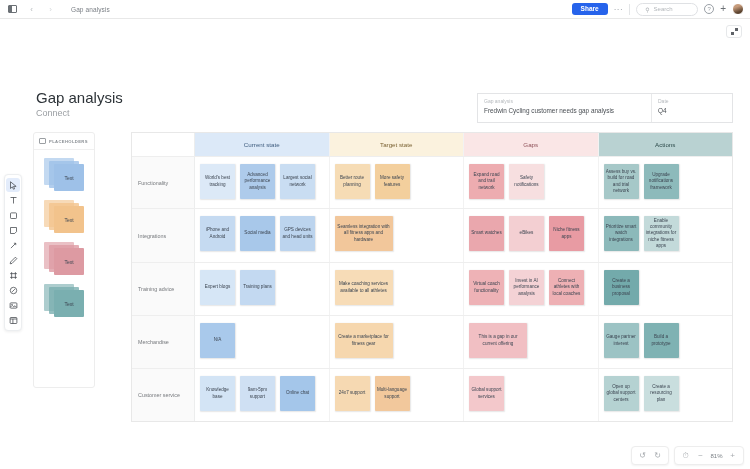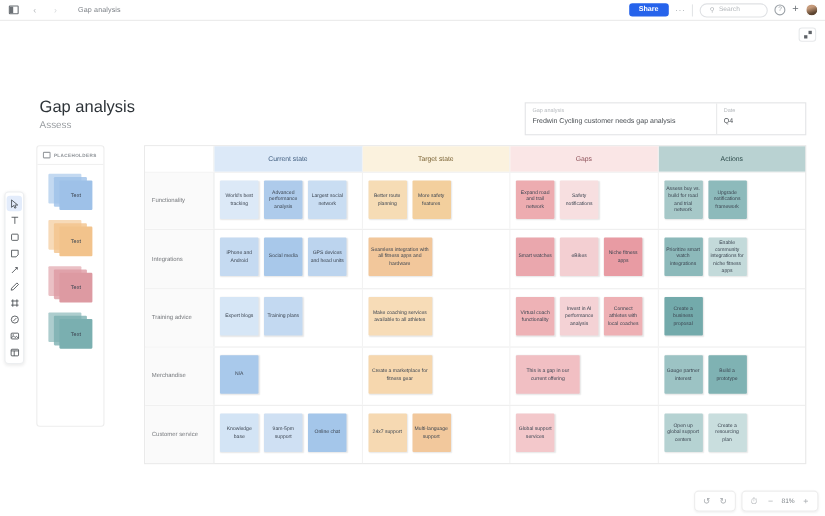--- a/index.html
+++ b/index.html
@@ -215,21 +215,21 @@
 
   <div class="fullscreen-btn">
     <span class="fs-glyph">
         <span class="a"></span>
         <span class="b"></span>
       </span>
   </div>
 
   <div style="position:absolute;left:36px;top:70px;">
     <div style="font-size:15px;color:#2d3338;">Gap analysis</div>
-    <div style="font-size:9px;color:#9a9ea2;margin-top:2px;">Assess</div>
+    <div style="font-size:9px;color:#9a9ea2;margin-top:2px;">Connect</div>
   </div>
 
   <div style="position:absolute;left:477px;top:74px;width:256px;height:30px;border:1px solid #e3e4e6;display:flex;">
     <div style="flex:1;padding:4px 6px;border-right:1px solid #e8e9ea;">
       <div style="font-size:5px;color:#b6babe;">Gap analysis</div>
       <div style="font-size:6.4px;color:#4a4f54;margin-top:3px;">Fredwin Cycling customer needs gap analysis</div>
     </div>
     <div style="width:80px;padding:4px 6px;">
       <div style="font-size:5px;color:#b6babe;">Date</div>
       <div style="font-size:6.4px;color:#4a4f54;margin-top:3px;">Q4</div>

